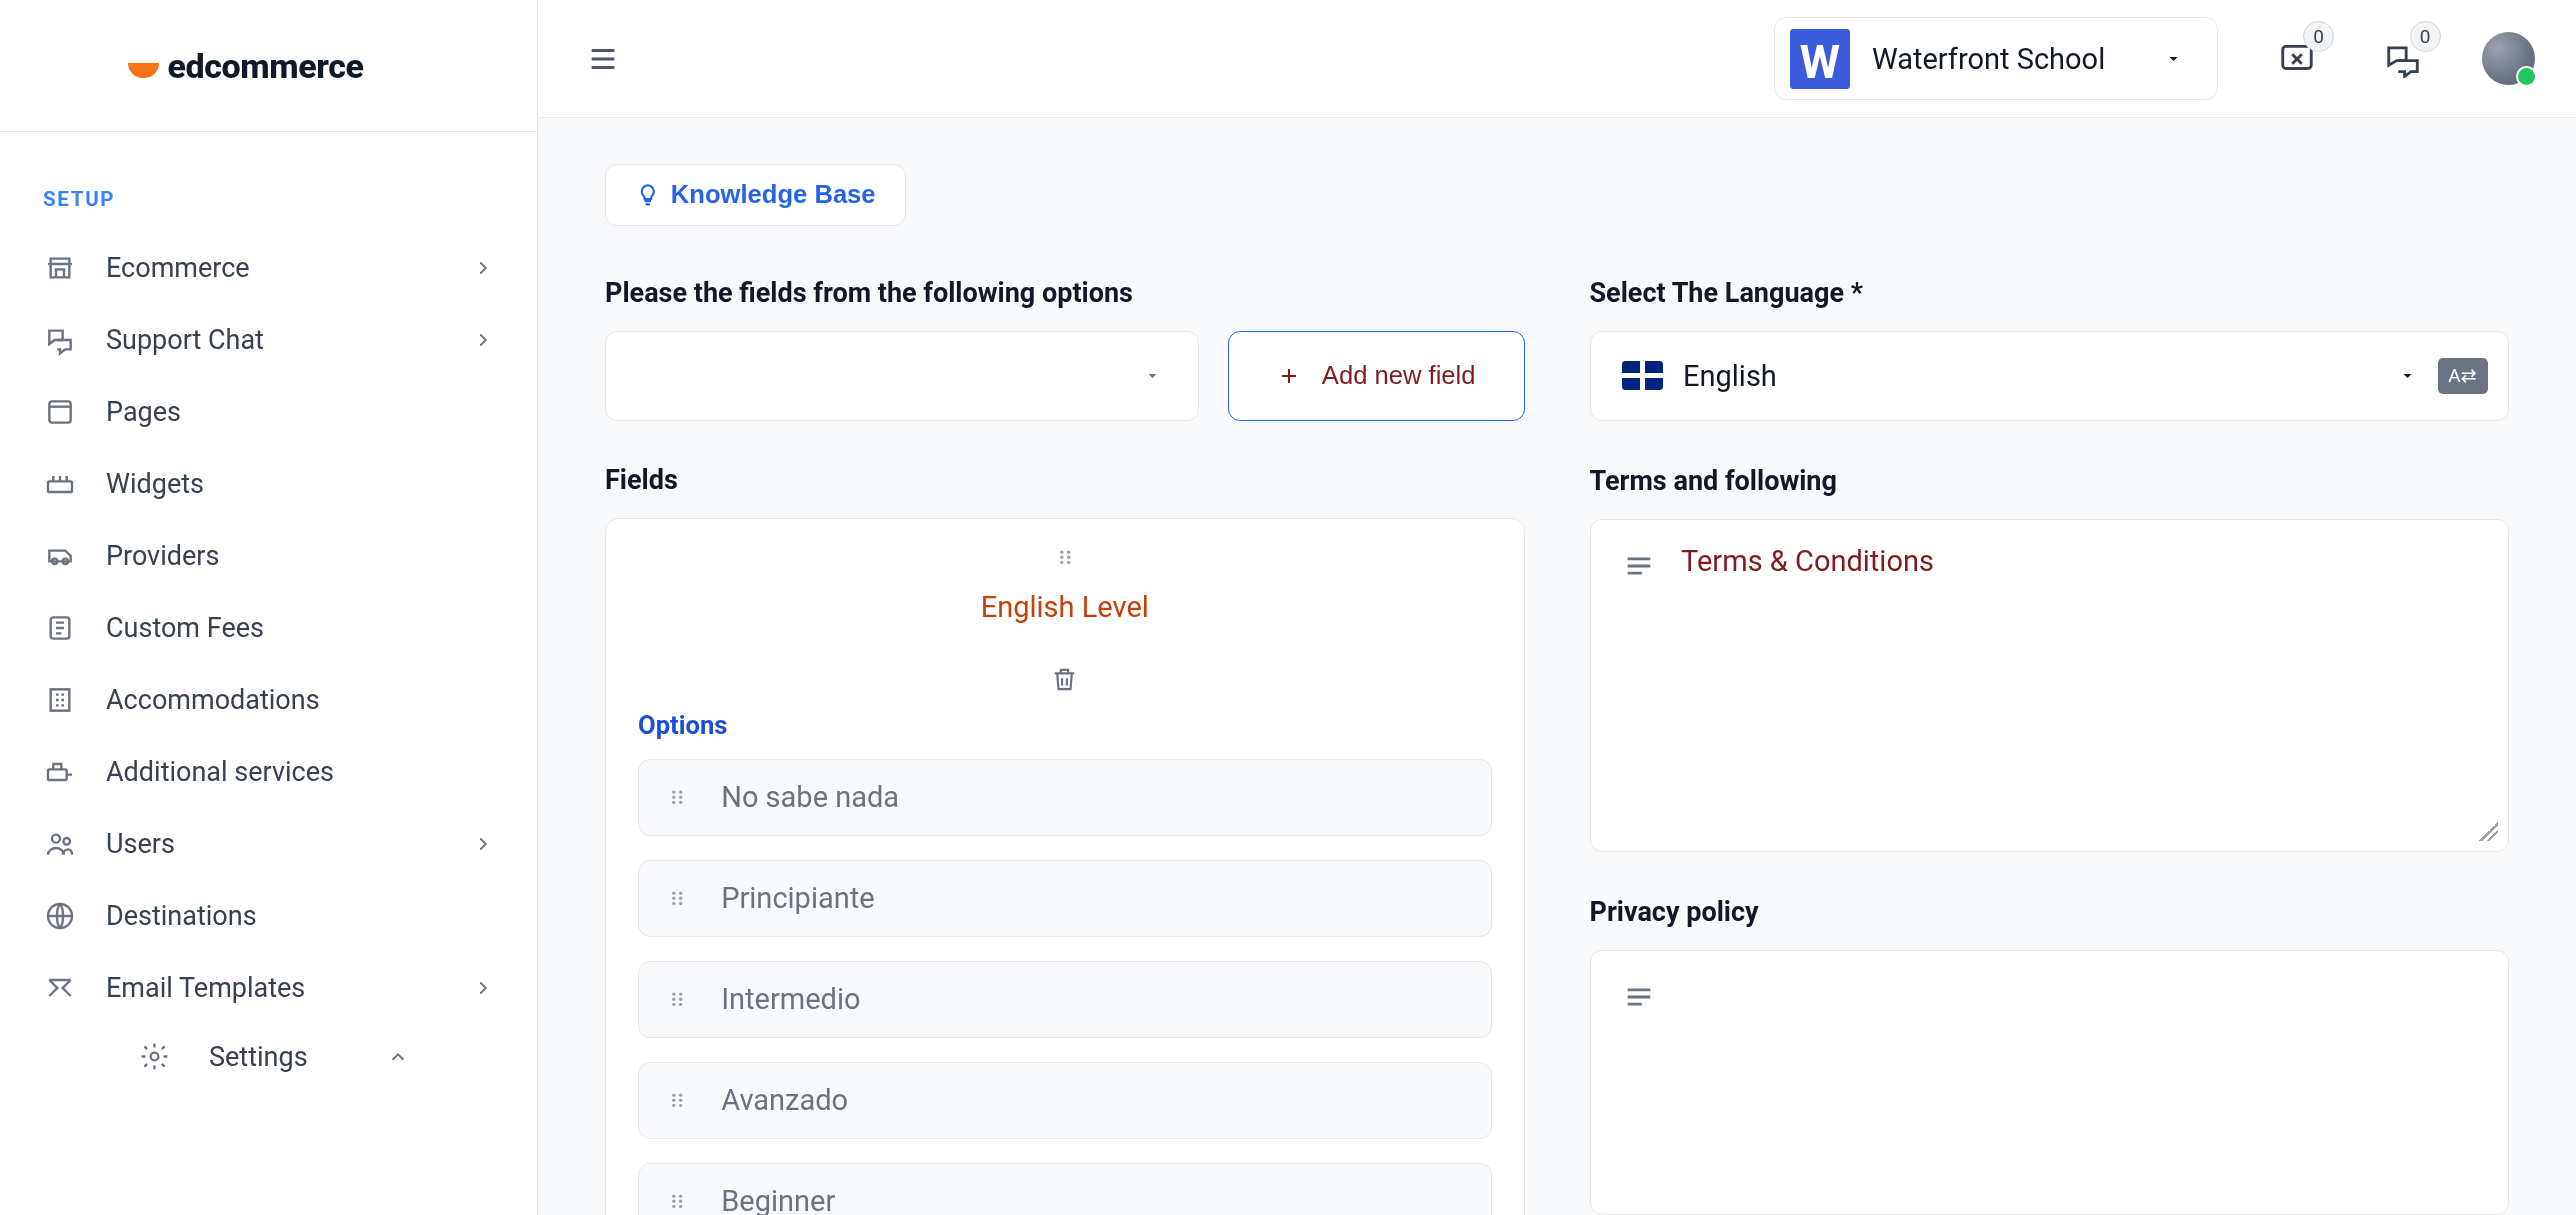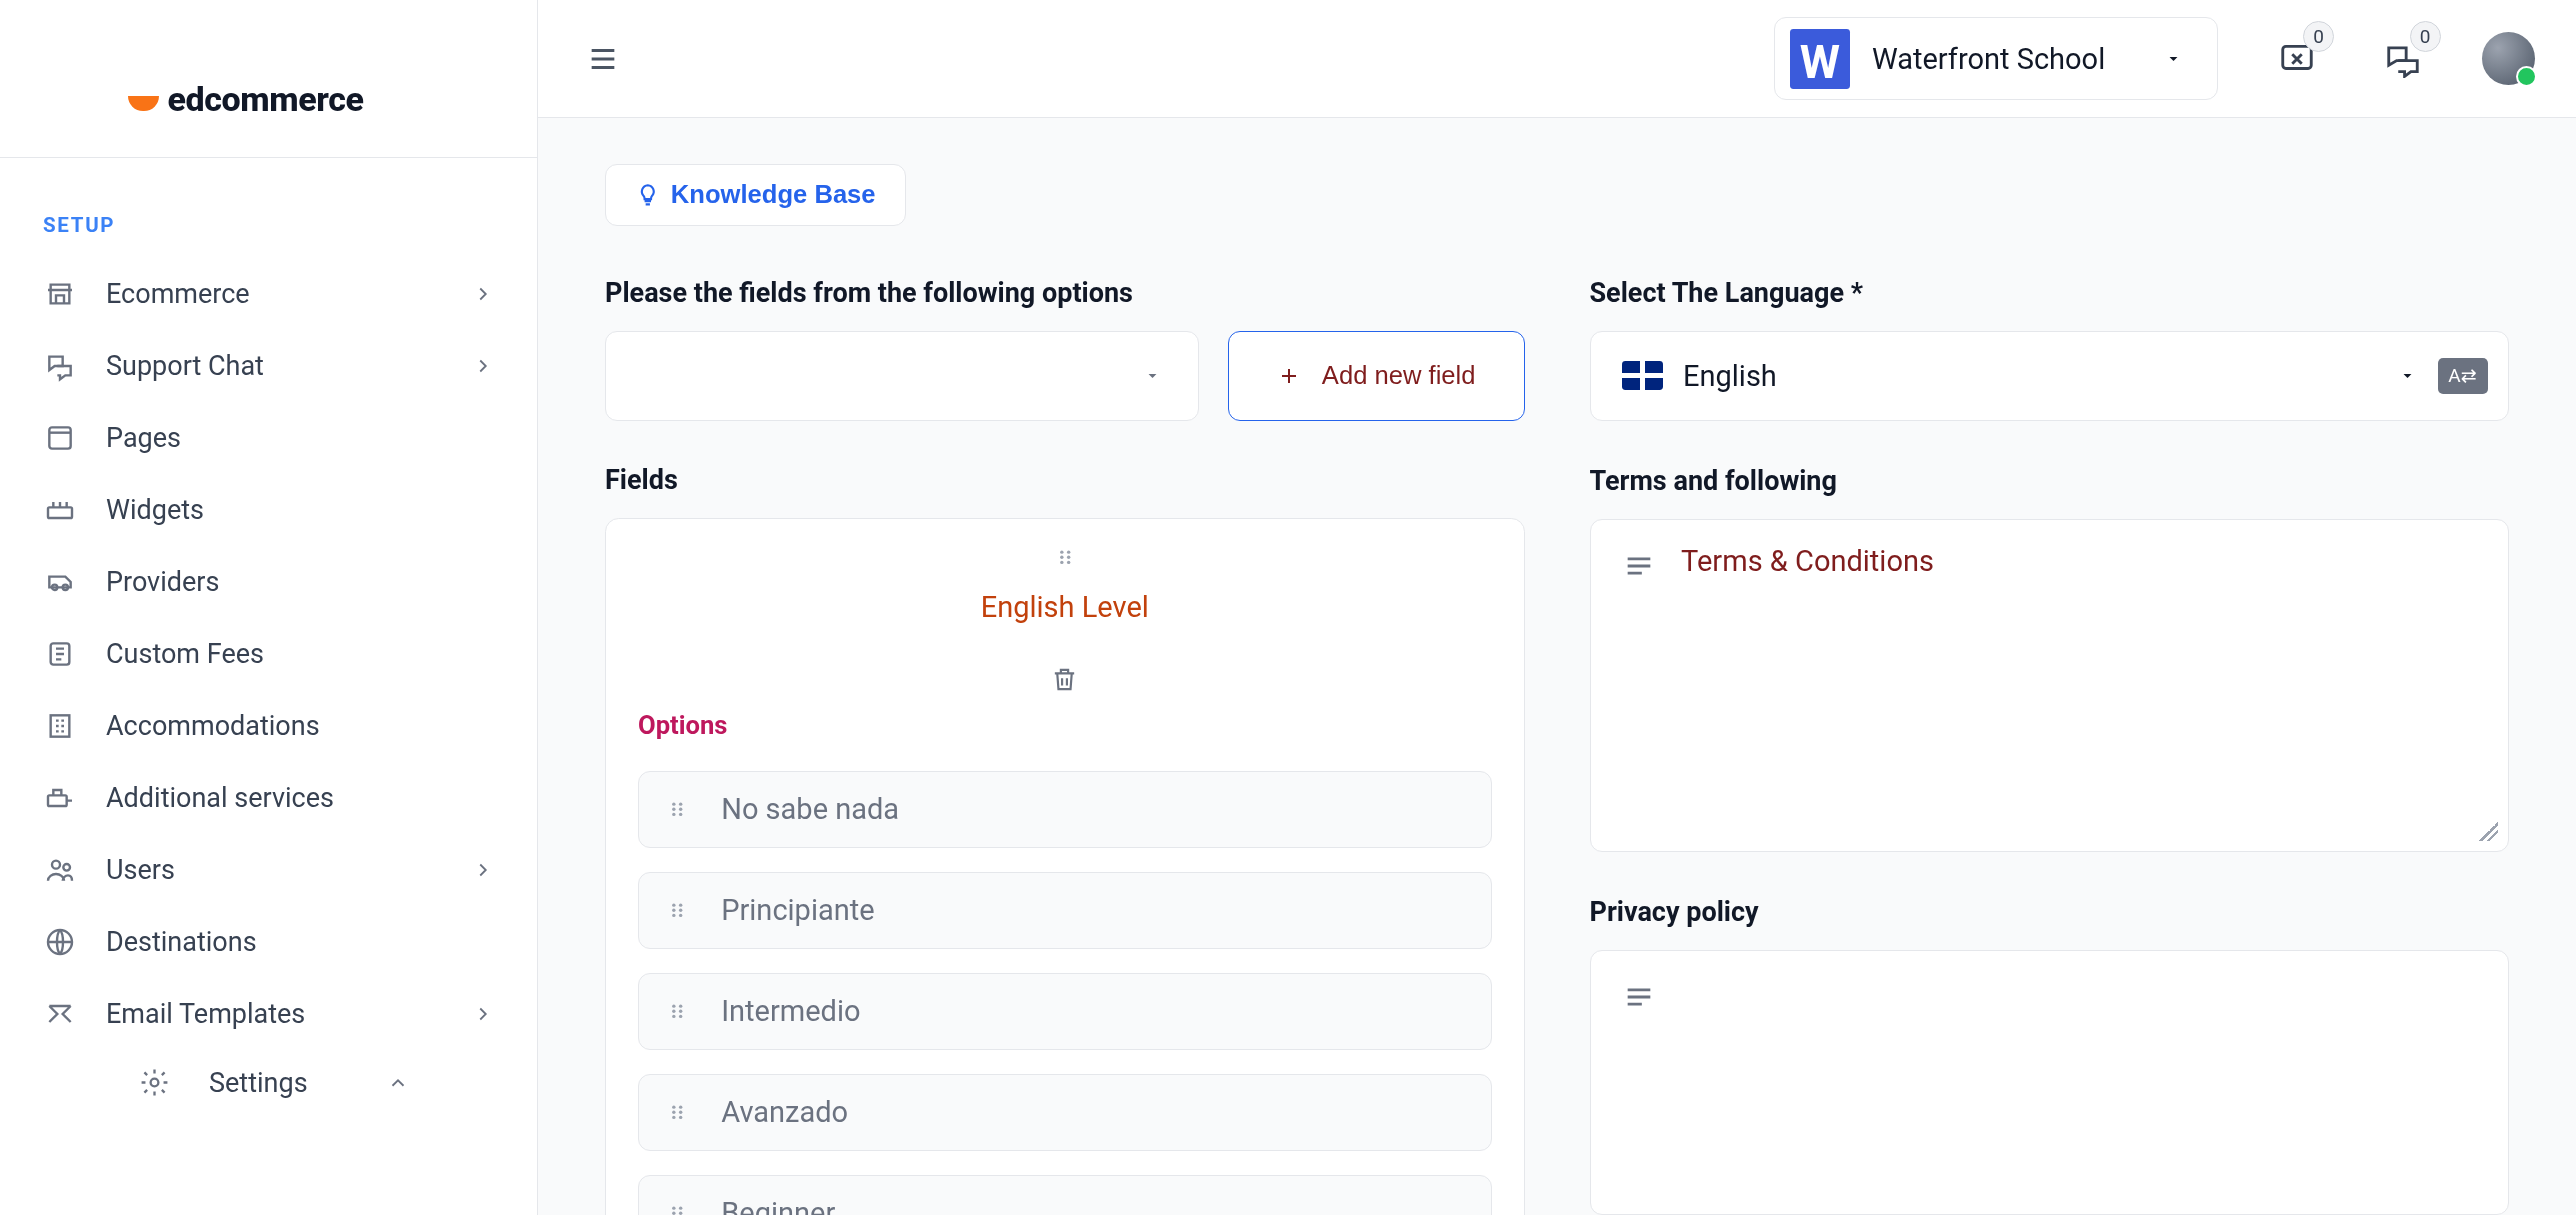--- a/index.html
+++ b/index.html
@@ -13,26 +13,25 @@
   }
   .app { display: flex; height: 100vh; width: 100%; }
   .sidebar {
     width: 538px;
     border-right: 0.9px solid #e5e7eb;
     display: flex;
     flex-direction: column;
     padding-top: 0;
   }
   .logo-wrap {
-    height: 118px;
+    height: 132px;
     display: flex;
     align-items: center;
     padding-left: 128px;
     border-bottom: 0.9px solid #e5e7eb;
-    margin-top: 40px;
   }
   .logo {
     display: flex;
     align-items: center;
     gap: 8.5px;
     font-weight: 800;
     font-size: 34px;
     letter-spacing: -0.4px;
   }
   .logo-swoosh {
@@ -260,21 +259,21 @@
   .field-head .spacer { flex:1; }
   .drag {
     width:25.6px; height:25.6px;
     display:inline-flex; align-items:center; justify-content:center;
     color:#9ca3af;
     cursor:grab;
   }
   .trash {
     color:#6b7280; cursor:pointer;
   }
-  .opts-lbl { font-size:25.6px; font-weight:700; color:#be185d; margin-bottom:31px; }
+  .opts-lbl { font-size:25.6px; font-weight:700; color:#1d4ed8; margin-bottom:19px; }
   .opt {
     border:1.7px solid #e5e7eb;
     border-radius:12px;
     background:#f9fafb;
     display:flex; align-items:center; gap:31px;
     padding:20.5px 25.6px;
     margin-bottom:24px;
     color:#6b7280;
     font-size:29px;
   }

